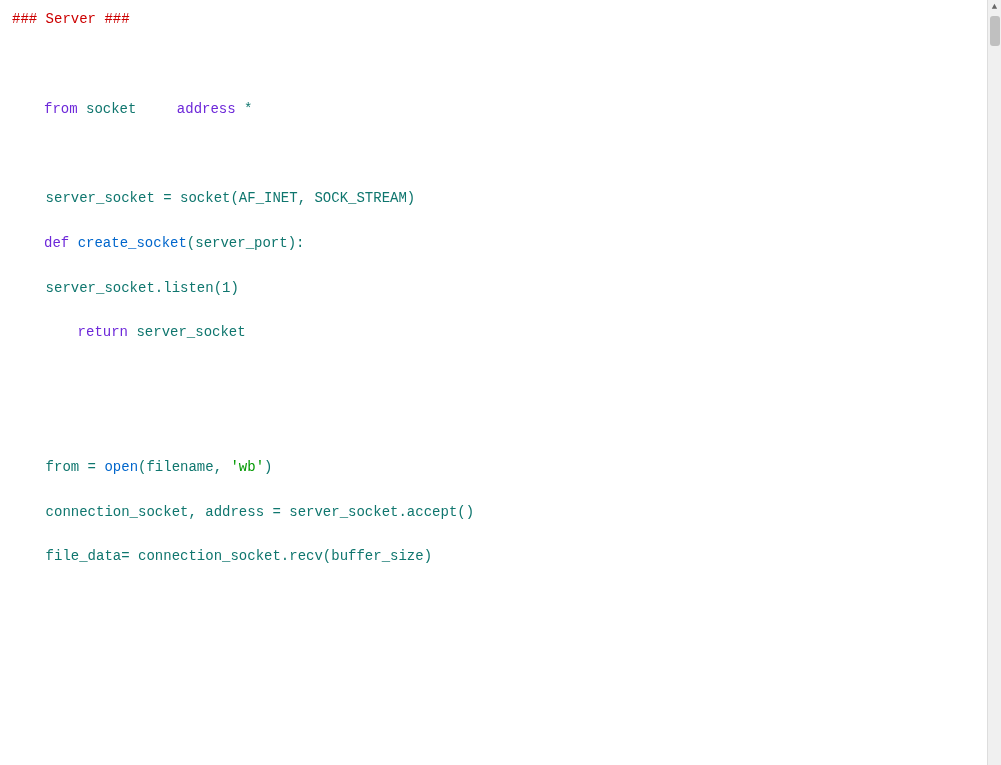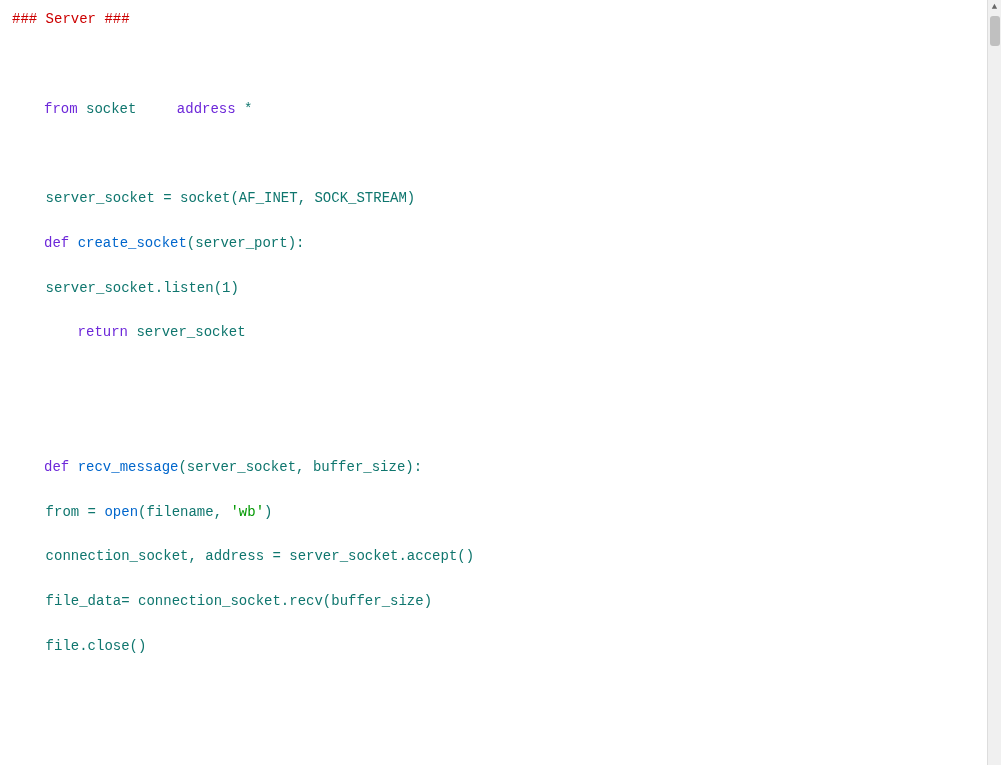--- a/index.html
+++ b/index.html
@@ -87,25 +87,23 @@
     <pre><span class="line"><span class="c-comment">### Server ###</span></span>
 <span class="line"></span>
 <span class="line"><span class="c-keyword">from</span> <span class="c-normal">socket</span> <span class="c-keyword">address</span> <span class="c-normal">*</span></span>
 <span class="line"></span>
 <span class="line">    <span class="c-normal">server_socket = socket(AF_INET, SOCK_STREAM)</span></span>
 <span class="line"><span class="c-keyword">def</span> <span class="c-function">create_socket</span><span class="c-normal">(server_port):</span></span>
 <span class="line">    <span class="c-normal">server_socket.listen(1)</span></span>
 <span class="line">    <span class="c-keyword">return</span> <span class="c-normal">server_socket</span></span>
 <span class="line"></span>
 <span class="line"></span>
-<span class="line"><span class="c-keyword">def</span> <span class="c-function">recv_message</span><span class="c-normal">(server_socket, buffer_size):</span></span>
 <span class="line">    <span class="c-normal">from = </span><span class="c-blue">open</span><span class="c-normal">(filename, </span><span class="c-green">'wb'</span><span class="c-normal">)</span></span>
 <span class="line">    <span class="c-normal">connection_socket, address = server_socket.accept()</span></span>
 <span class="line">    <span class="c-normal">file_data= connection_socket.recv(buffer_size)</span></span>
-<span class="line">    <span class="c-normal">file.close()</span></span>
 
 
 
 
 
 
 
 
 
 

